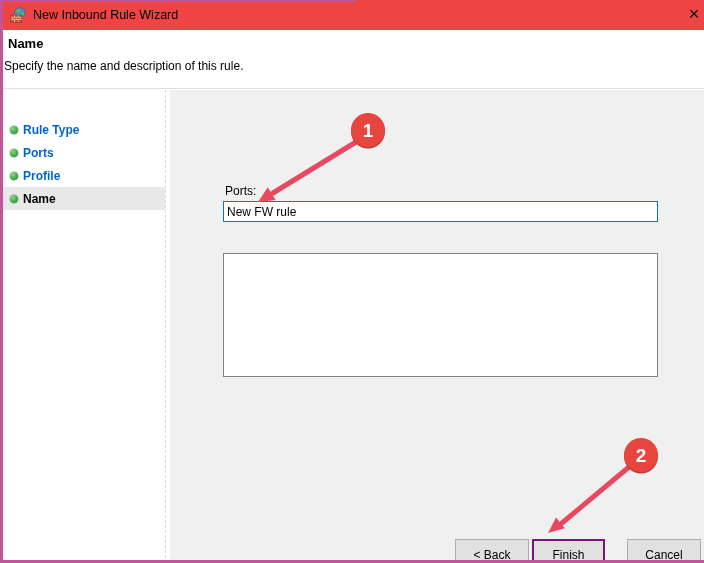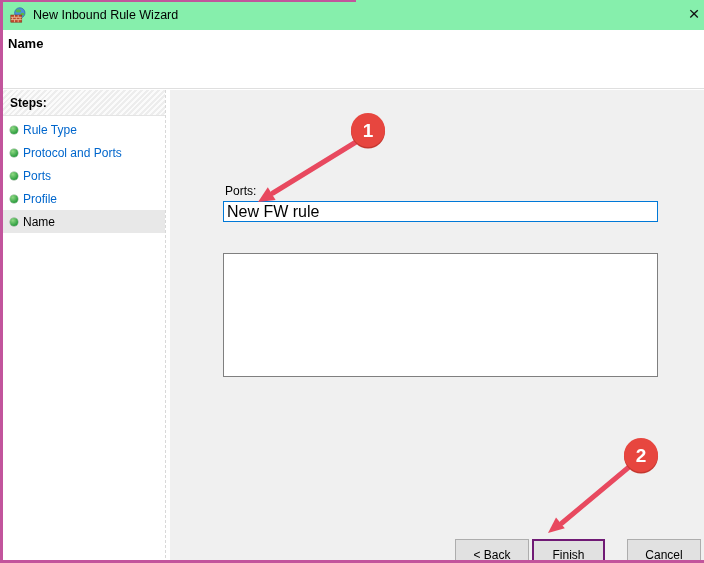--- a/index.html
+++ b/index.html
@@ -6,21 +6,21 @@
   html, body { background: #ffffff; }
   body {
     font-family: "Liberation Sans", sans-serif;
     width: 704px; height: 563px;
     position: relative; overflow: hidden;
     color: #000;
   }
   .window { position: absolute; inset: 0; background: #ffffff; }
 
   
-  .titlebar { position: absolute; left: 0; top: 0; width: 704px; height: 30px; background: #86efac; }
+  .titlebar { position: absolute; left: 0; top: 0; width: 704px; height: 30px; background: #ef4444; }
   .fw-icon { position: absolute; left: 10px; top: 7px; width: 16px; height: 16px; }
   .window-title { position: absolute; left: 33px; top: 8px; font-size: 12.5px; color: #000; white-space: nowrap; }
   .close-btn {
     position: absolute; left: 684px; top: 2px; width: 20px; height: 22px;
     display: flex; align-items: center; justify-content: center;
     font-size: 19px; font-weight: 400; color: #111; cursor: pointer; line-height: 1;
   }
 
   
   .page-title { position: absolute; left: 8px; top: 36px; font-size: 13px; font-weight: bold; }
@@ -32,40 +32,40 @@
   .sidebar {
     position: absolute; left: 2px; top: 90px; width: 164px; height: 473px;
     background: #ffffff; border-right: 1px dashed #d8d8d8;
   }
   .steps-header {
     position: absolute; left: 0; top: 0; width: 100%; height: 26px;
     background: repeating-linear-gradient(135deg, #fbfbfb 0px, #fbfbfb 2px, #ededed 2px, #ededed 4px);
     border-bottom: 1px solid #e4e4e4;
     font-size: 12px; font-weight: bold; padding: 6px 0 0 8px;
   }
-  .steps-list { position: absolute; left: 0; top: 28px; width: 100%; }
+  .steps-list { position: absolute; left: 0; top: 28px; width: 100%; font-weight: bold; }
   .step-item { position: relative; height: 23px; display: flex; align-items: center; cursor: pointer; }
   .step-item.active { background: #e8e8e8; cursor: default; }
   .step-bullet {
     width: 8px; height: 8px; border-radius: 50%; margin-left: 8px;
     background: radial-gradient(circle at 35% 30%, #8fd983, #2f9e41 70%);
     box-shadow: 0 0 0 0.5px rgba(40, 100, 45, 0.55);
     flex: 0 0 auto;
   }
   .step-label { margin-left: 5px; font-size: 12px; color: #0066cc; white-space: nowrap; }
   .step-item.active .step-label { color: #000; }
 
   
   .field-label { position: absolute; font-size: 12px; color: #000; }
   .lbl-name { left: 225px; top: 184px; }
   .lbl-desc { left: 223px; top: 237px; }
   .name-input {
     position: absolute; left: 223px; top: 201px; width: 435px; height: 21px;
     border: 1px solid #0078d7; background: #fff; font-family: "Liberation Sans", sans-serif;
-    font-size: 16px; padding: 0 3px; color: #000; outline: none;
+    font-size: 12px; padding: 0 3px; color: #000; outline: none;
   }
   .desc-textarea {
     position: absolute; left: 223px; top: 253px; width: 435px; height: 124px;
     border: 1px solid #7f7f7f; background: #fff; resize: none; outline: none;
     font-family: "Liberation Sans", sans-serif; font-size: 12px; padding: 2px 3px;
   }
 
   
   .btn {
     position: absolute; top: 539px; height: 32px;
@@ -112,34 +112,30 @@
         </g>
       </svg>
     </span>
     <span class="window-title">New Inbound Rule Wizard</span>
     <span class="close-btn">
       <span>×</span>
     </span>
   </div>
 
   <div class="page-title">Name</div>
+  <div class="page-subtitle">Specify the name and description of this rule.</div>
   <div class="header-divider"></div>
 
   <div class="content-panel"></div>
 
   <div class="sidebar">
-    <div class="steps-header">Steps:</div>
     <div class="steps-list">
       <div class="step-item">
         <span class="step-bullet"></span>
         <span class="step-label">Rule Type</span>
-      </div>
-      <div class="step-item">
-        <span class="step-bullet"></span>
-        <span class="step-label">Protocol and Ports</span>
       </div>
       <div class="step-item">
         <span class="step-bullet"></span>
         <span class="step-label">Ports</span>
       </div>
       <div class="step-item">
         <span class="step-bullet"></span>
         <span class="step-label">Profile</span>
       </div>
       <div class="step-item active">

